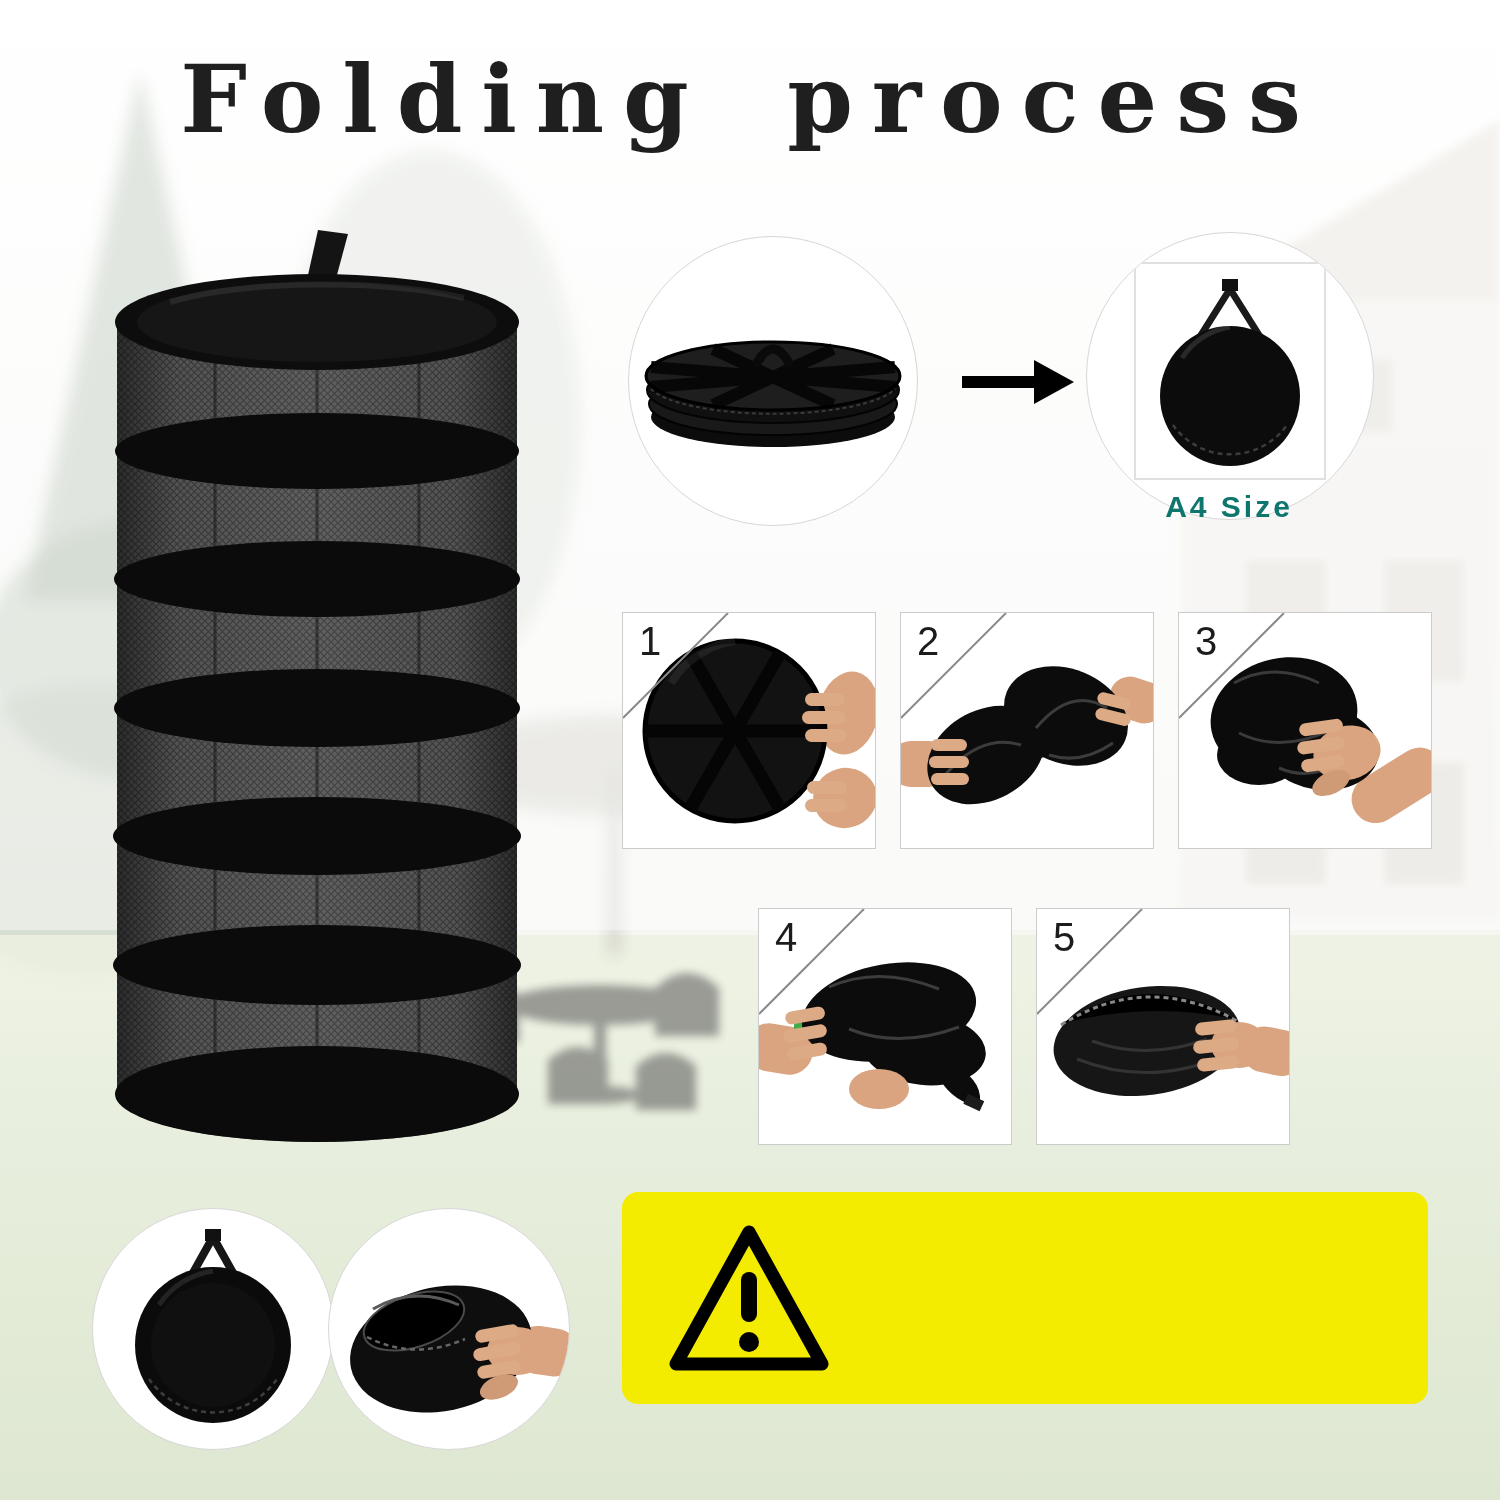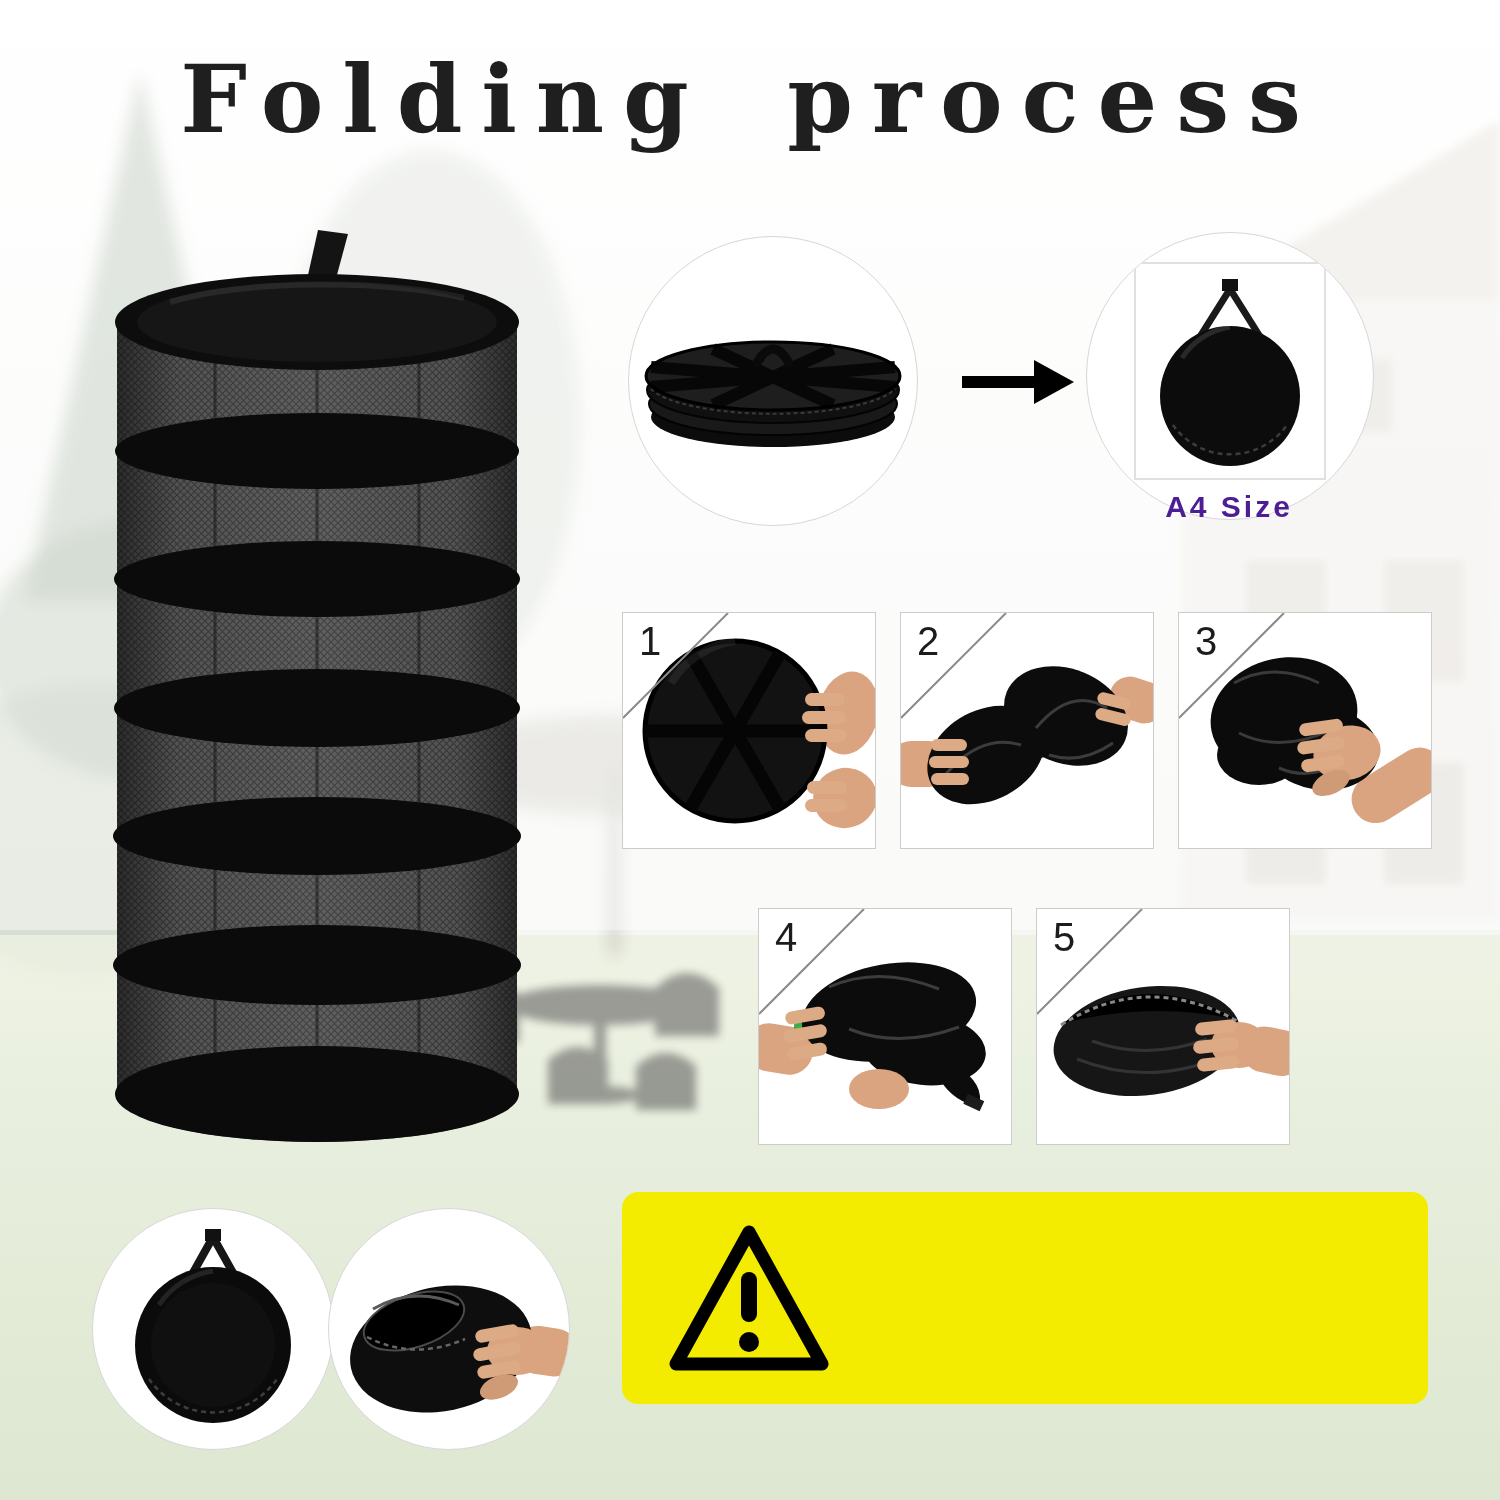--- a/index.html
+++ b/index.html
@@ -24,21 +24,21 @@
     background:#fff;border:1px solid #cccccc;overflow:hidden;
   }
   .step-num{
     position:absolute;left:16px;top:6px;font-size:40px;color:#1c1c1c;z-index:3;
     font-family:"Liberation Sans", sans-serif;
   }
   .corner-line{position:absolute;left:0;top:0;z-index:2;}
 
   .a4-label{
     top:490px;left:1086px;width:286px;text-align:center;
-    font-weight:bold;font-size:30px;letter-spacing:3px;color:#4c1d95;z-index:4;
+    font-weight:bold;font-size:30px;letter-spacing:3px;color:#0f766e;z-index:4;
   }
 
   .warning-box{
     left:622px;top:1192px;width:806px;height:212px;
     background:#f4ec00;border-radius:16px;
   }
   .warning-tri{position:absolute;left:42px;top:28px;}
   .warning-text{
     position:absolute;left:250px;top:30px;right:16px;
     font-weight:bold;font-size:24px;line-height:40px;color:#0c0c0c;

